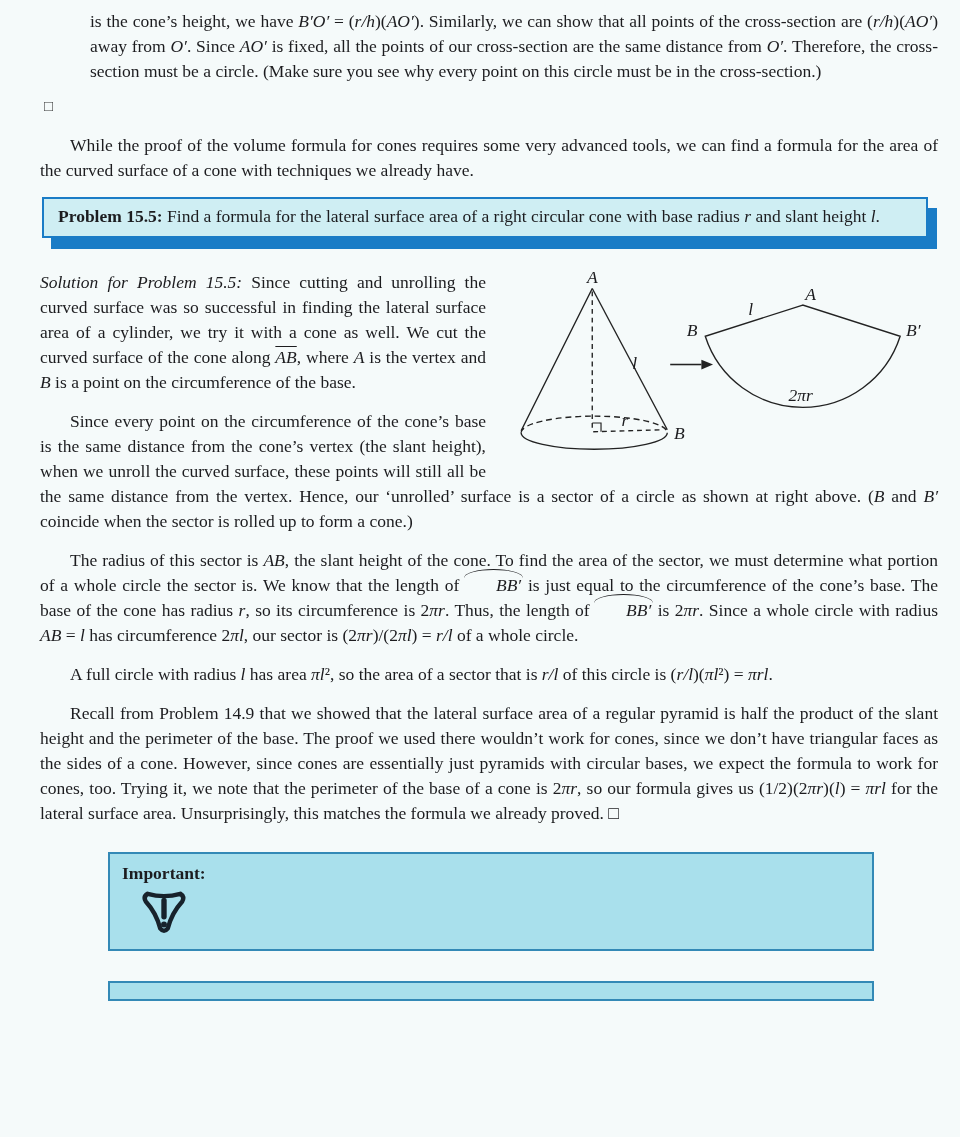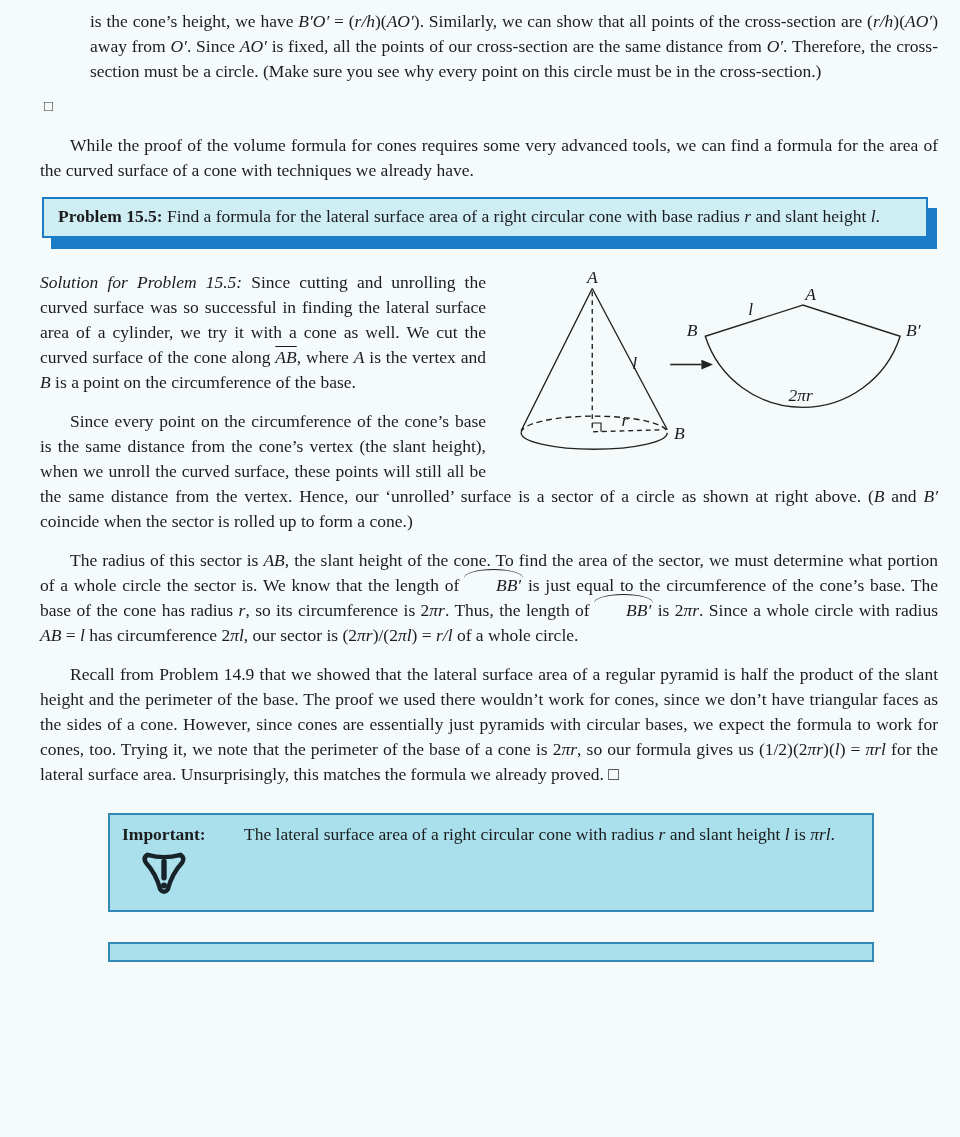--- a/index.html
+++ b/index.html
@@ -113,33 +113,33 @@
       </svg>
     </div>
 
     <p class="para"><span class="it">Solution for Problem 15.5:</span>  Since cutting and unrolling the curved surface was so successful in finding the lateral surface area of a cylinder, we try it with a cone as well.  We cut the curved surface of the cone along <span class="it ovl">AB</span>, where <span class="it">A</span> is the vertex and <span class="it">B</span> is a point on the circumference of the base.</p>
 
     <p class="para pind">Since every point on the circumference of the cone’s base is the same distance from the cone’s vertex (the slant height), when we unroll the curved surface, these points will still all be the same distance from the vertex.  Hence, our ‘unrolled’ surface is a sector of a circle as shown at right above.  (<span class="it">B</span> and <span class="it">B′</span> coincide when the sector is rolled up to form a cone.)</p>
   </div>
 
   <p class="para pind">The radius of this sector is <span class="it">AB</span>, the slant height of the cone.  To find the area of the sector, we must determine what portion of a whole circle the sector is.  We know that the length of <span class="it overarc">BB′</span> is just equal to the circumference of the cone’s base.  The base of the cone has radius <span class="it">r</span>, so its circumference is 2<span class="it">πr</span>.  Thus, the length of <span class="it overarc">BB′</span> is 2<span class="it">πr</span>.  Since a whole circle with radius <span class="it">AB</span> = <span class="it">l</span> has circumference 2<span class="it">πl</span>, our sector is (2<span class="it">πr</span>)/(2<span class="it">πl</span>) = <span class="it">r/l</span> of a whole circle.</p>
 
+  <p class="para pind">A full circle with radius <span class="it">l</span> has area <span class="it">πl</span>², so the area of a sector that is <span class="it">r/l</span> of this circle is (<span class="it">r/l</span>)(<span class="it">πl</span>²) = <span class="it">πrl</span>.</p>
 
   <p class="para pind">Recall from Problem 14.9 that we showed that the lateral surface area of a regular pyramid is half the product of the slant height and the perimeter of the base.  The proof we used there wouldn’t work for cones, since we don’t have triangular faces as the sides of a cone.  However, since cones are essentially just pyramids with circular bases, we expect the formula to work for cones, too.  Trying it, we note that the perimeter of the base of a cone is 2<span class="it">πr</span>, so our formula gives us (1/2)(2<span class="it">πr</span>)(<span class="it">l</span>) = <span class="it">πrl</span> for the lateral surface area.  Unsurprisingly, this matches the formula we already proved. □</p>
 
   <div class="callout gap-important">
     <div class="callout-side">
       <span class="callout-label">Important:</span>
       <span class="callout-icon">
         <svg width="48" height="48" viewBox="0 0 50 50">
           <path d="M 8 6 Q 25 11 42 6 Q 47 9 44 14 Q 33 26 29 42 Q 25 47 21 42 Q 17 26 6 14 Q 3 9 8 6 Z" fill="none" stroke="#17222b" stroke-width="4.6" stroke-linejoin="round"></path>
           <line x1="25" y1="13" x2="25" y2="30" stroke="#17222b" stroke-width="5.6" stroke-linecap="round"></line>
           <circle cx="25" cy="38" r="3.1" fill="#17222b"></circle>
         </svg>
       </span>
     </div>
-    <p class="para">The lateral surface area of a right circular cone with radius <span class="it">r</span> and slant height <span class="it">l</span> is <span class="it">πrl</span>.</p>
   </div>
 
   <div class="callout gap-concept">
   </div>
 
 </div>
 
 </body></html>

